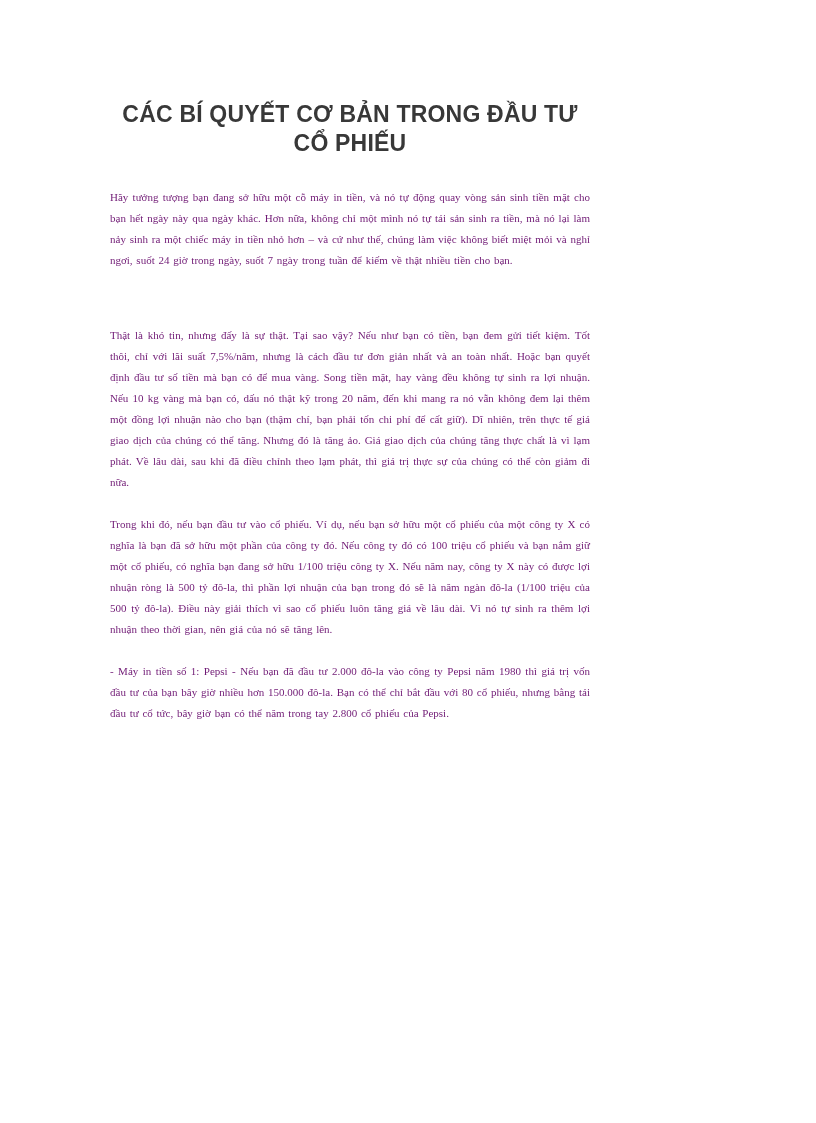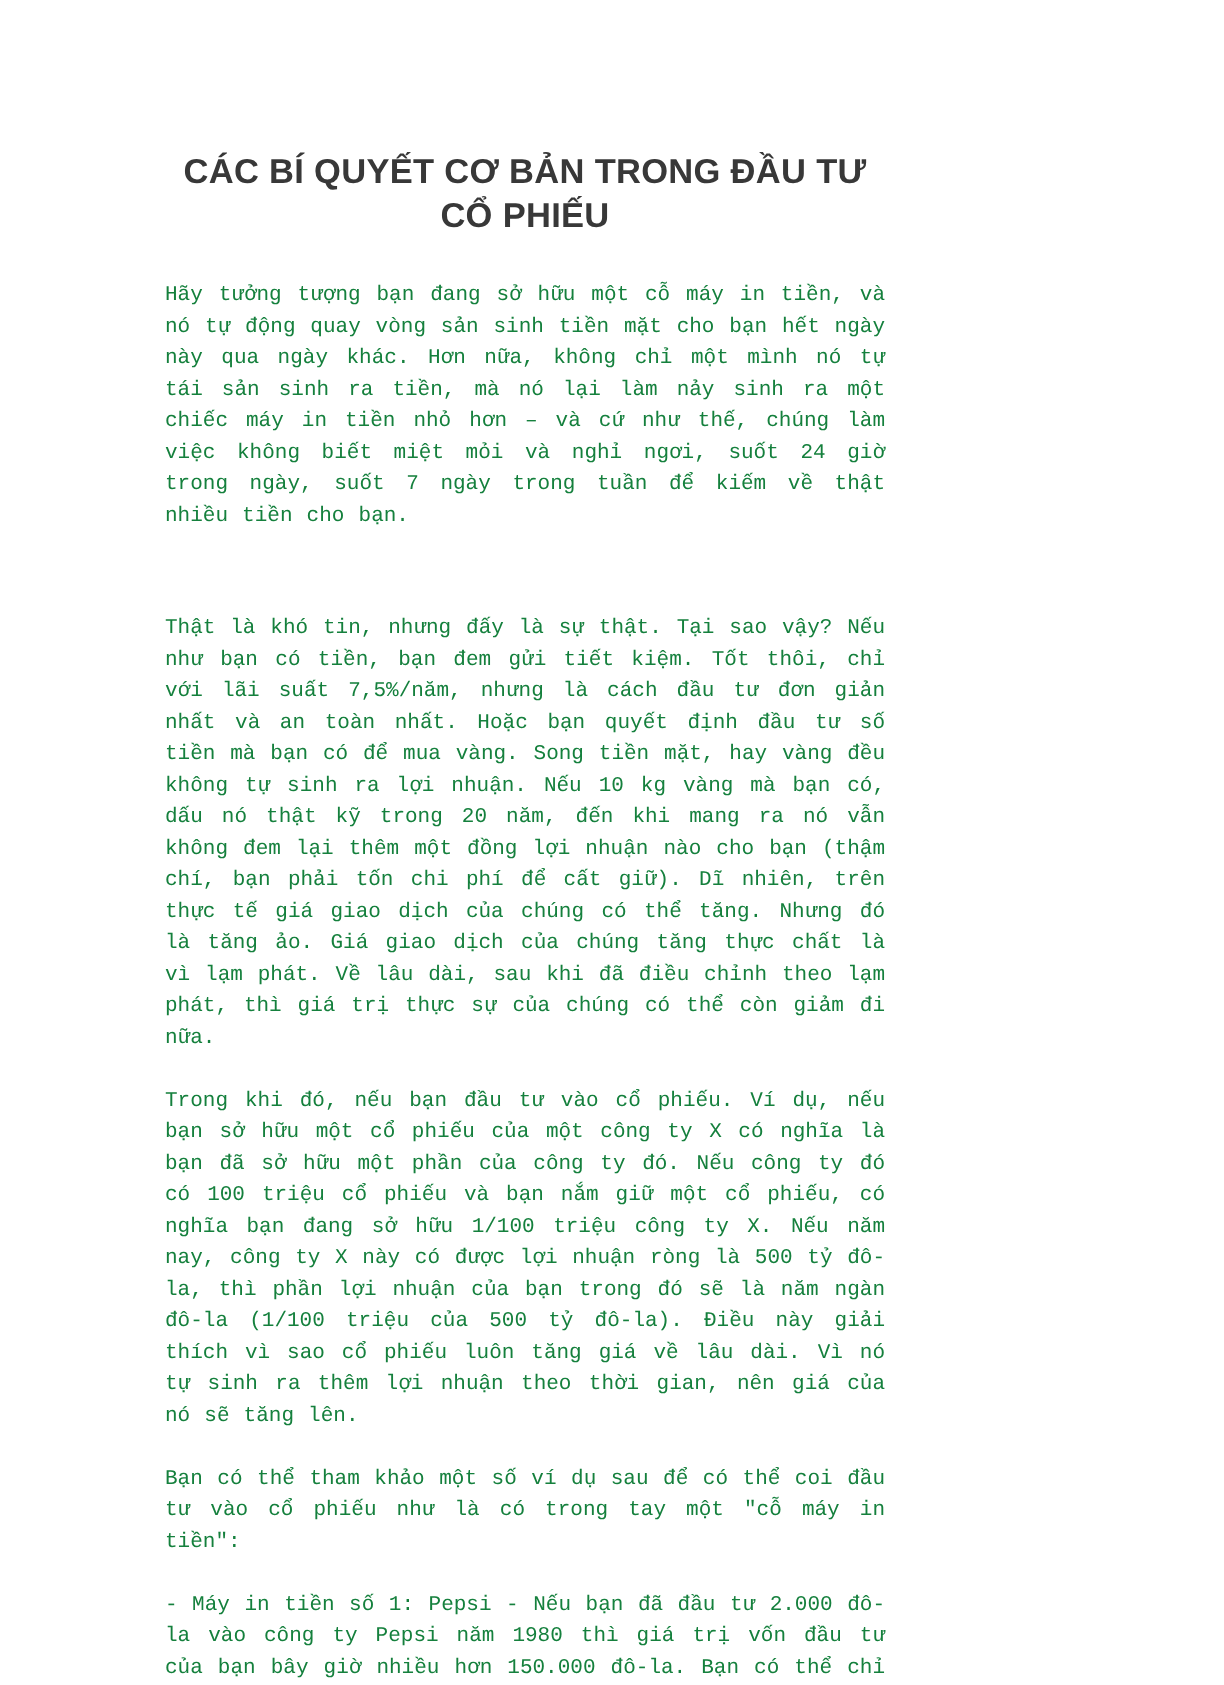--- a/index.html
+++ b/index.html
@@ -23,42 +23,41 @@
     font-family: "Liberation Sans", sans-serif;
     font-size: 23px;
     font-weight: bold;
     line-height: 1.25;
     text-align: center;
     color: #383838;
     letter-spacing: 0.2px;
   }
   .para {
     margin: 0 0 21px 0;
-    font-family: Liberation Mono, monospace;
-    font-size: 14px;
+    font-family: Liberation Serif, serif;
+    font-size: 11px;
     line-height: 21px;
     text-align: justify;
-    color: #15803d;
+    color: #701a75;
     word-spacing: 1px;
   }
   .gap-before {
     margin-top: 54px; 
   }
 </style>
 </head>
 <body>
 
 <div class="page">
   <div class="content">
     <h1 class="doc-title">CÁC BÍ QUYẾT CƠ BẢN TRONG ĐẦU TƯ CỔ PHIẾU</h1>
 
     <p class="para">Hãy tưởng tượng bạn đang sở hữu một cỗ máy in tiền, và nó tự động quay vòng sản sinh tiền mặt cho bạn hết ngày này qua ngày khác. Hơn nữa, không chỉ một mình nó tự tái sản sinh ra tiền, mà nó lại làm nảy sinh ra một chiếc máy in tiền nhỏ hơn – và cứ như thế, chúng làm việc không biết miệt mỏi và nghỉ ngơi, suốt 24 giờ trong ngày, suốt 7 ngày trong tuần để kiếm về thật nhiều tiền cho bạn.</p>
 
 
     <p class="para gap-before">Thật là khó tin, nhưng đấy là sự thật. Tại sao vậy? Nếu như bạn có tiền, bạn đem gửi tiết kiệm. Tốt thôi, chỉ với lãi suất 7,5%/năm, nhưng là cách đầu tư đơn giản nhất và an toàn nhất. Hoặc bạn quyết định đầu tư số tiền mà bạn có để mua vàng. Song tiền mặt, hay vàng đều không tự sinh ra lợi nhuận. Nếu 10 kg vàng mà bạn có, dấu nó thật kỹ trong 20 năm, đến khi mang ra nó vẫn không đem lại thêm một đồng lợi nhuận nào cho bạn (thậm chí, bạn phải tốn chi phí để cất giữ). Dĩ nhiên, trên thực tế giá giao dịch của chúng có thể tăng. Nhưng đó là tăng ảo. Giá giao dịch của chúng tăng thực chất là vì lạm phát. Về lâu dài, sau khi đã điều chỉnh theo lạm phát, thì giá trị thực sự của chúng có thể còn giảm đi nữa.</p>
 
     <p class="para">Trong khi đó, nếu bạn đầu tư vào cổ phiếu. Ví dụ, nếu bạn sở hữu một cổ phiếu của một công ty X có nghĩa là bạn đã sở hữu một phần của công ty đó. Nếu công ty đó có 100 triệu cổ phiếu và bạn nắm giữ một cổ phiếu, có nghĩa bạn đang sở hữu 1/100 triệu công ty X. Nếu năm nay, công ty X này có được lợi nhuận ròng là 500 tỷ đô-la, thì phần lợi nhuận của bạn trong đó sẽ là năm ngàn đô-la (1/100 triệu của 500 tỷ đô-la). Điều này giải thích vì sao cổ phiếu luôn tăng giá về lâu dài. Vì nó tự sinh ra thêm lợi nhuận theo thời gian, nên giá của nó sẽ tăng lên.</p>
 
-    <p class="para">Bạn có thể tham khảo một số ví dụ sau để có thể coi đầu tư vào cổ phiếu như là có trong tay một "cỗ máy in tiền":</p>
 
     <p class="para">- Máy in tiền số 1: Pepsi - Nếu bạn đã đầu tư 2.000 đô-la vào công ty Pepsi năm 1980 thì giá trị vốn đầu tư của bạn bây giờ nhiều hơn 150.000 đô-la. Bạn có thể chỉ bắt đầu với 80 cổ phiếu, nhưng bằng tái đầu tư cổ tức, bây giờ bạn có thể năm trong tay 2.800 cổ phiếu của Pepsi.</p>
   </div>
 </div>
 
 </body></html>

